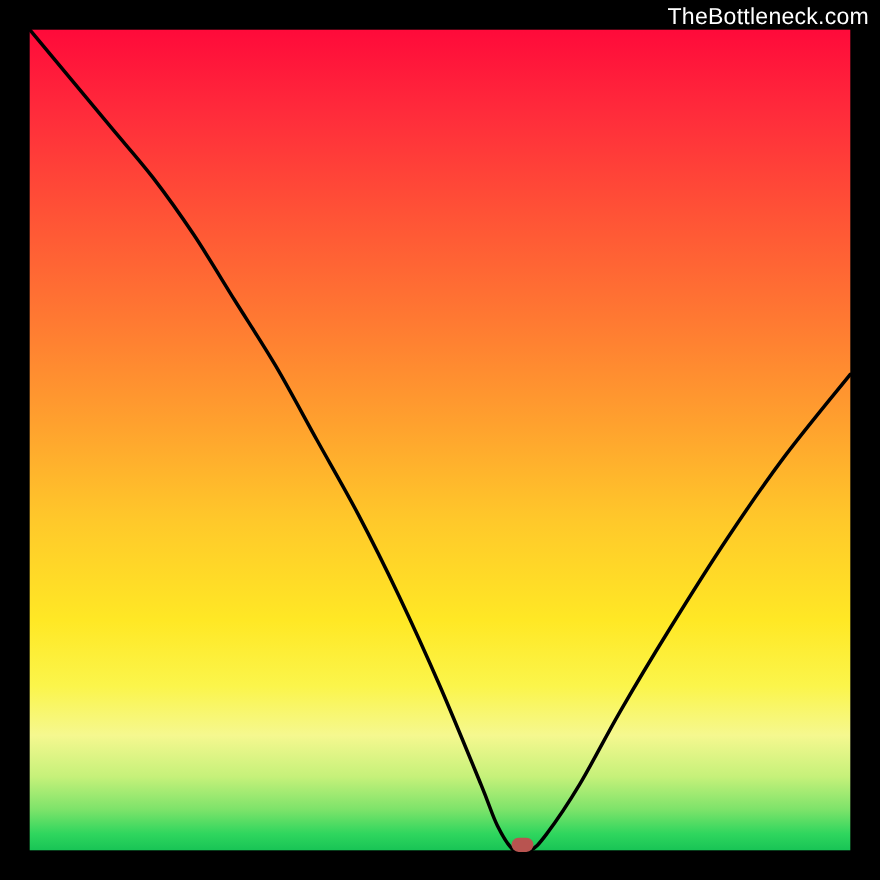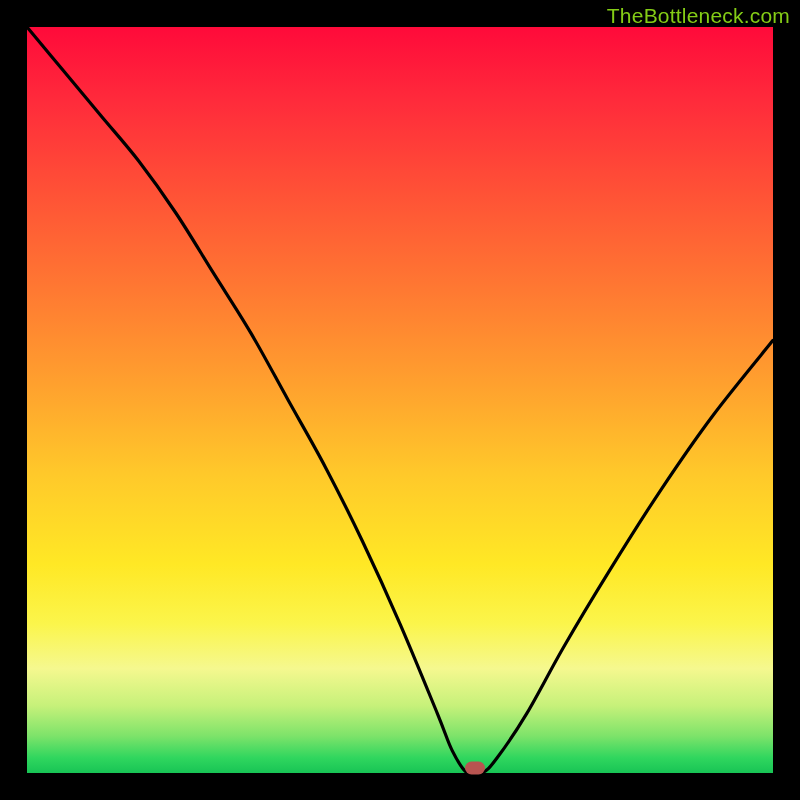--- a/index.html
+++ b/index.html
@@ -45,21 +45,21 @@
     left: 0;
     top: 0;
     width: 746px;
     height: 746px;
     overflow: visible;
   }
   .watermark {
     position: absolute;
     top: 4px;
     right: 10px;
-    color: #84cc16;
+    color: #ffffff;
     font-size: 21px;
     font-weight: 500;
     letter-spacing: 0.2px;
     user-select: none;
   }
   .marker {
     position: absolute;
     width: 20px;
     height: 13px;
     border-radius: 7px;

